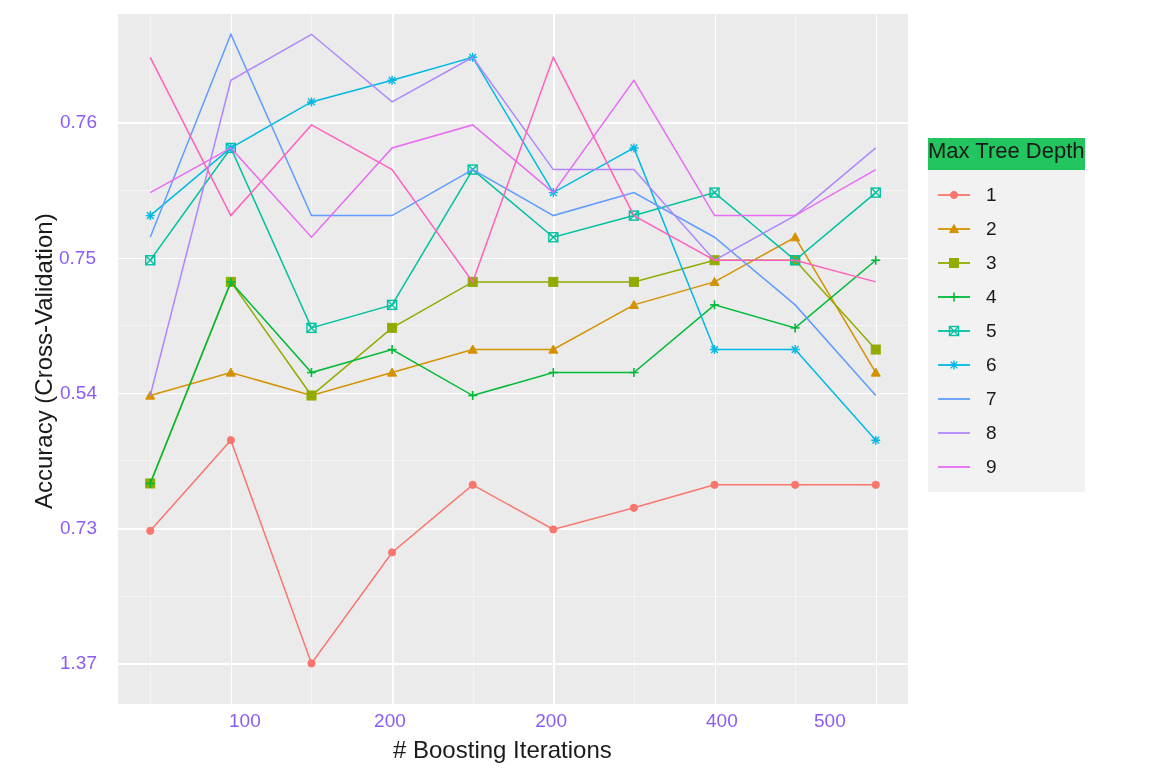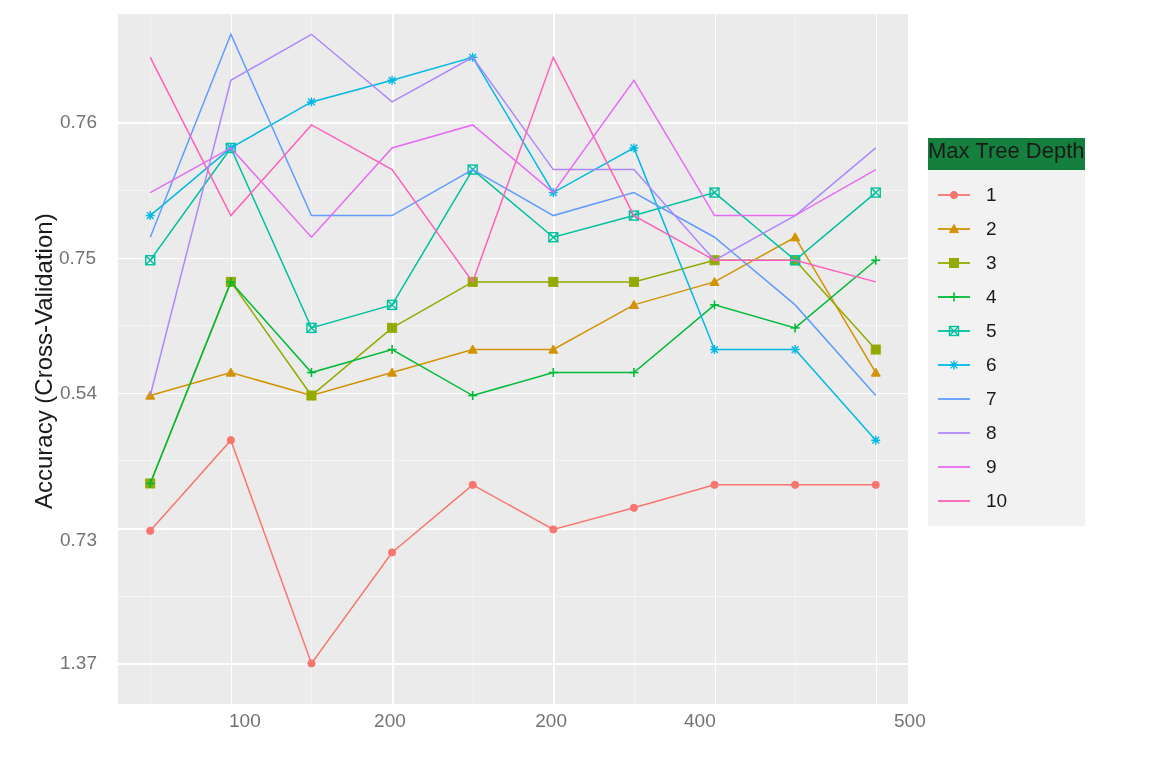--- a/index.html
+++ b/index.html
@@ -26,21 +26,21 @@
   }
   .gridline.major { opacity: 1; }
   .gridline.minor { opacity: 0.45; background: #ffffff; }
   .gridline.h { height: 1.5px; left: 0; right: 0; }
   .gridline.h.minor { height: 1px; }
   .gridline.v { width: 1.5px; top: 0; bottom: 0; }
   .gridline.v.minor { width: 1px; }
   .tick-text {
     position: absolute;
     font-size: 19px;
-    color: #737373;
+    color: #8b5cf6;
   }
   .axis-title {
     position: absolute;
     font-size: 24px;
     color: #1a1a1a;
     white-space: nowrap;
   }
   #y-axis-title {
     transform-origin: left top;
     transform: rotate(-90deg);
@@ -49,21 +49,21 @@
     position: absolute;
     left: 0; top: 0;
     overflow: visible;
   }
   .series-line {
     fill: none;
     stroke-width: 1.5;
   }
   .legend {
     position: absolute;
-    background: #15803d;
+    background: #22c55e;
   }
   .legend-title {
     font-size: 22px;
     margin-bottom: 6px;
     white-space: nowrap;
   }
   .legend-items {
     background: #f2f2f2;
     padding: 8px 10px 8px 8px;
   }
@@ -221,20 +221,21 @@
         <path d="M 592.030612244898 335.52941176470614 L 601.030612244898 335.52941176470614 M 596.530612244898 331.02941176470614 L 596.530612244898 340.02941176470614 M 593.155612244898 332.15441176470614 L 599.905612244898 338.90441176470614 M 593.155612244898 338.90441176470614 L 599.905612244898 332.15441176470614" stroke="#00B9E3" stroke-width="1.4"></path>
         <path d="M 672.6428571428571 335.52941176470614 L 681.6428571428571 335.52941176470614 M 677.1428571428571 331.02941176470614 L 677.1428571428571 340.02941176470614 M 673.7678571428571 332.15441176470614 L 680.5178571428571 338.90441176470614 M 673.7678571428571 338.90441176470614 L 680.5178571428571 332.15441176470614" stroke="#00B9E3" stroke-width="1.4"></path>
         <path d="M 753.2551020408163 426.17647058823457 L 762.2551020408163 426.17647058823457 M 757.7551020408163 421.67647058823457 L 757.7551020408163 430.67647058823457 M 754.3801020408163 422.80147058823457 L 761.1301020408163 429.55147058823457 M 754.3801020408163 429.55147058823457 L 761.1301020408163 422.80147058823457" stroke="#00B9E3" stroke-width="1.4"></path>
         <path d="M 32.24 223.24 L 112.86 20.29 L 193.47 201.59 L 274.08 201.59 L 354.69 155.59 L 435.31 201.59 L 515.92 178.59 L 596.53 223.24 L 677.14 290.88 L 757.76 381.53" class="series-line" stroke="#619CFF"></path>
         <path d="M 32.24 381.53 L 112.86 66.29 L 193.47 20.29 L 274.08 87.94 L 354.69 43.29 L 435.31 155.59 L 515.92 155.59 L 596.53 246.24 L 677.14 201.59 L 757.76 133.94" class="series-line" stroke="#AE87FF"></path>
         <path d="M 32.24 178.59 L 112.86 133.94 L 193.47 223.24 L 274.08 133.94 L 354.69 110.94 L 435.31 178.59 L 515.92 66.29 L 596.53 201.59 L 677.14 201.59 L 757.76 155.59" class="series-line" stroke="#E76BF3"></path>
         <path d="M 32.24 43.29 L 112.86 201.59 L 193.47 110.94 L 274.08 155.59 L 354.69 267.88 L 435.31 43.29 L 515.92 201.59 L 596.53 246.24 L 677.14 246.24 L 757.76 267.88" class="series-line" stroke="#FF62BC"></path>
       </svg>
     </div>
 
+  <div id="x-axis-title" class="axis-title" style="left: 393px; top: 736px;"># Boosting Iterations</div>
   <div id="y-axis-title" class="axis-title" style="left: 30px; top: 509px;">Accuracy (Cross-Validation)</div>
 
   <div id="legend" class="legend" style="left: 928px; top: 138px;">
     <div class="legend-title">Max Tree Depth</div>
     <div id="legend-items" class="legend-items">
         <div class="legend-row">
           <div class="legend-key">
             <svg width="36" height="28">
               <line x1="2" x2="34" y1="14" y2="14" stroke="#F8766D" stroke-width="1.8"></line>
               <circle cx="18" cy="14" r="3.6" fill="#F8766D" stroke="#F8766D"></circle>
@@ -308,34 +309,26 @@
           <div class="legend-label">8</div>
         </div>
         <div class="legend-row">
           <div class="legend-key">
             <svg width="36" height="28">
               <line x1="2" x2="34" y1="14" y2="14" stroke="#E76BF3" stroke-width="1.8"></line>
             </svg>
           </div>
           <div class="legend-label">9</div>
         </div>
-        <div class="legend-row">
-          <div class="legend-key">
-            <svg width="36" height="28">
-              <line x1="2" x2="34" y1="14" y2="14" stroke="#FF62BC" stroke-width="1.8"></line>
-            </svg>
-          </div>
-          <div class="legend-label">10</div>
-        </div>
       </div>
   </div>
 
 <div class="tick-text" style="left: 60px; top: 652.412px;">1.37</div>
-    <div class="tick-text" style="left: 60px; top: 517.118px; margin-top: 12px;">0.73</div>
+    <div class="tick-text" style="left: 60px; top: 517.118px;">0.73</div>
     <div class="tick-text" style="left: 60px; top: 381.824px;">0.54</div>
     <div class="tick-text" style="left: 59px; top: 246.529px;">0.75</div>
     <div class="tick-text" style="left: 60px; top: 111.235px;">0.76</div>
     <div class="tick-text" style="left: 229px; top: 710px;">100</div>
     <div class="tick-text" style="left: 374.082px; top: 710px;">200</div>
     <div class="tick-text" style="left: 535.306px; top: 710px;">200</div>
-    <div class="tick-text" style="left: 684px; top: 710px;">400</div>
-    <div class="tick-text" style="left: 894px; top: 710px;">500</div>
+    <div class="tick-text" style="left: 706px; top: 710px;">400</div>
+    <div class="tick-text" style="left: 814px; top: 710px;">500</div>
   </div>
 
 </body></html>

